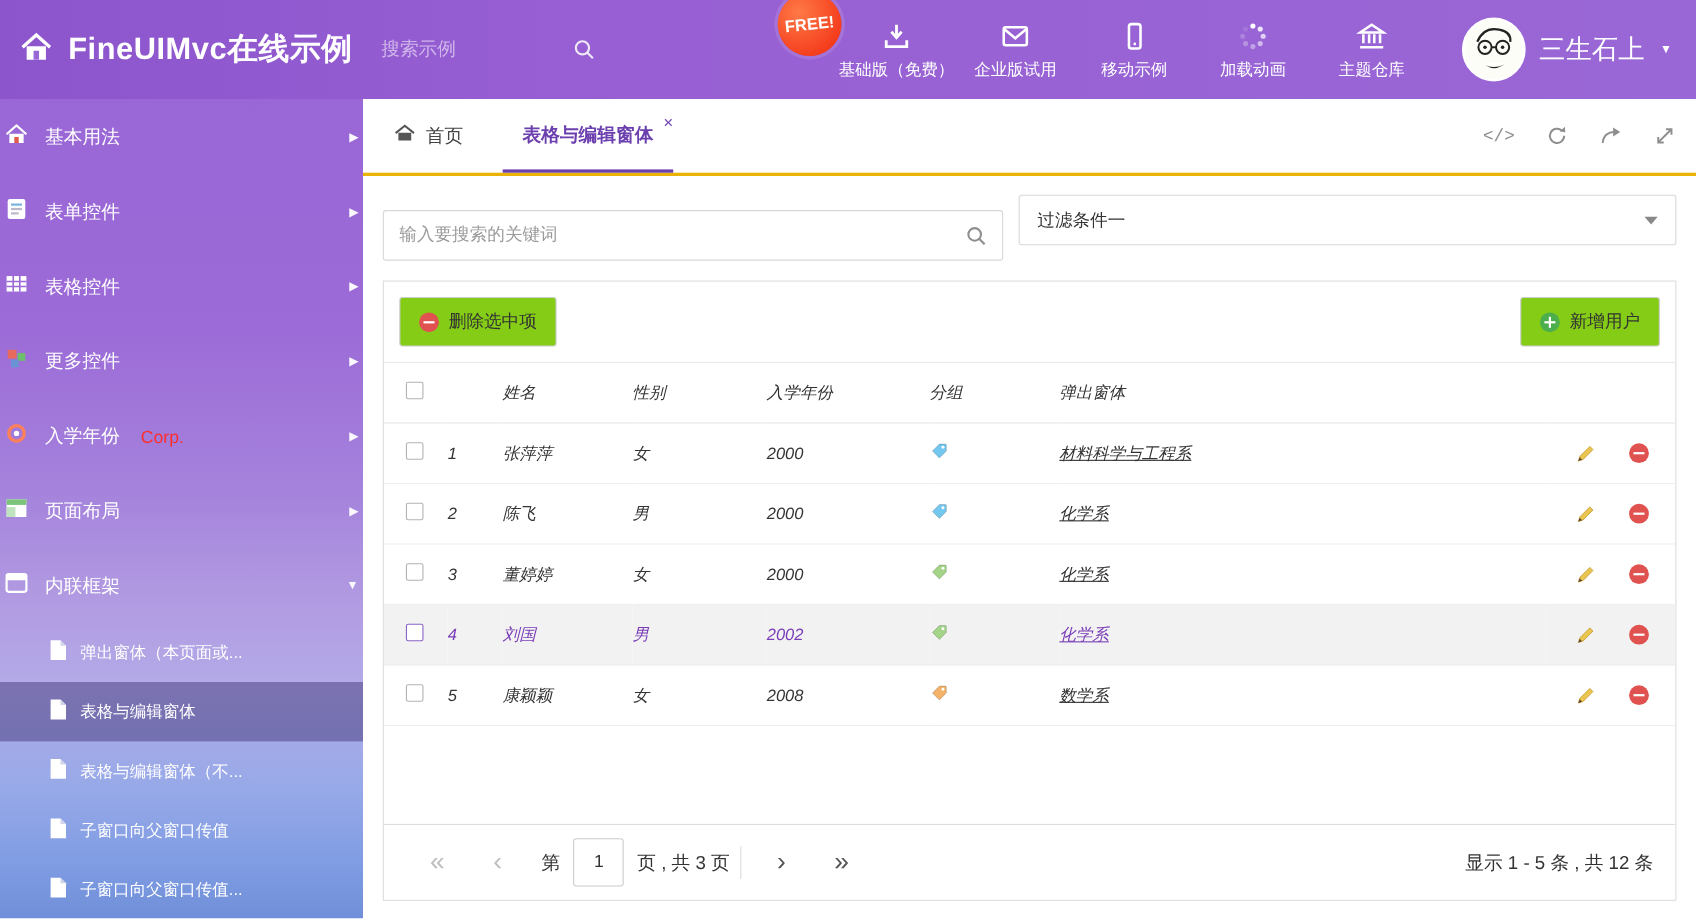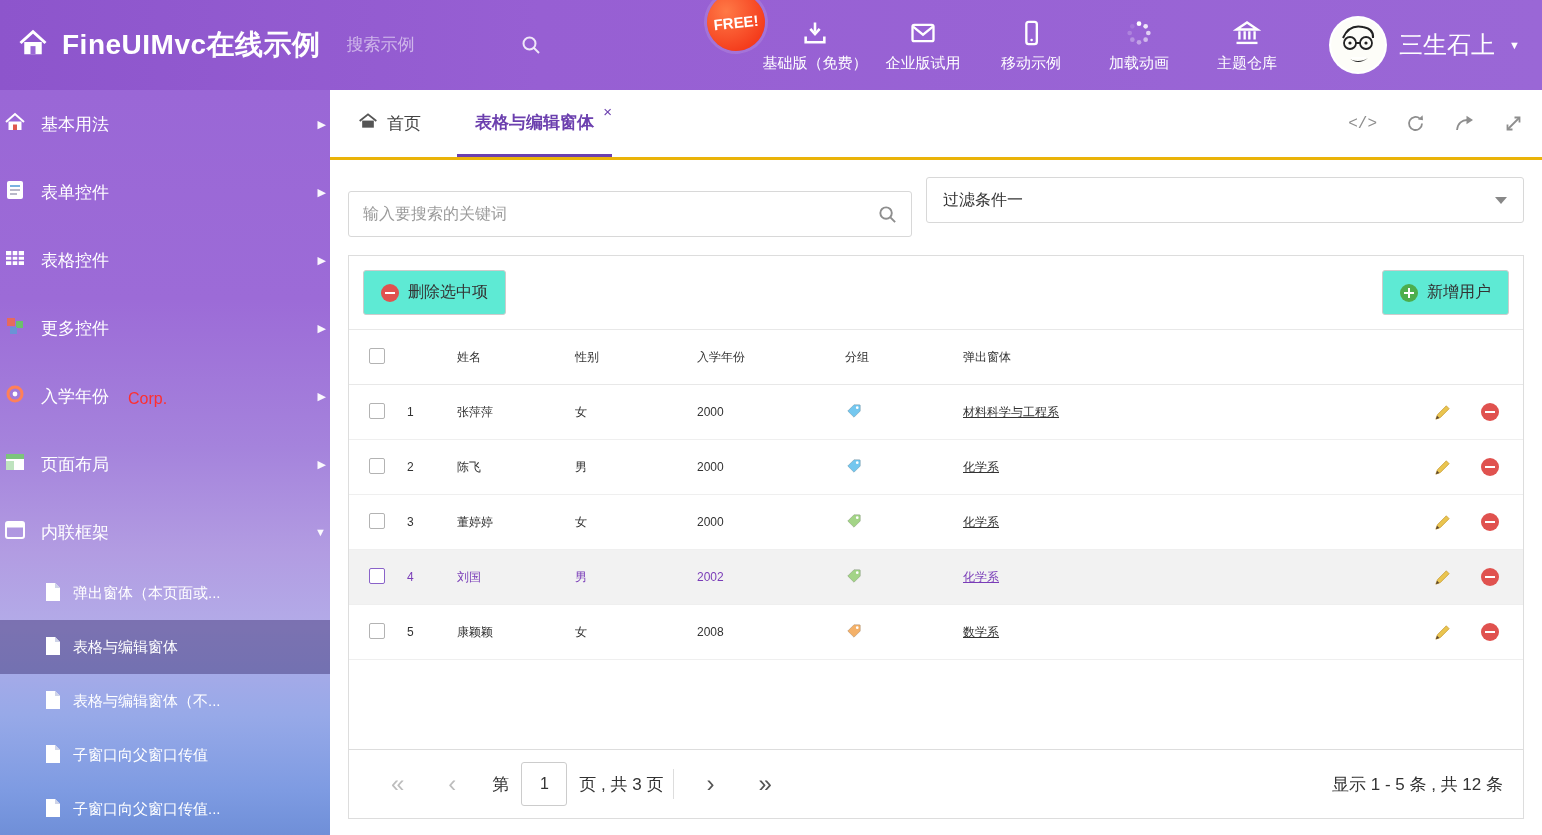--- a/index.html
+++ b/index.html
@@ -62,30 +62,30 @@
     padding:0 46px 0 14px; font-size:16px; color:#333; outline:none; font-family:inherit; }
   .search-wrap input::placeholder { color:#9b9b9b; }
   .search-wrap .mag { position:absolute; right:14px; top:13px; }
   .filter-select { flex:1; height:46px; border:1px solid #d8d8d8; border-radius:3px; display:flex;
     align-items:center; justify-content:space-between; padding:0 16px; font-size:16px; color:#333; cursor:pointer; }
   .caret-down { width:0; height:0; border-left:6px solid transparent; border-right:6px solid transparent;
     border-top:7px solid #888; }
 
   .panel { margin:8px 18px 16px 18px; border:1px solid #ddd; flex:1; display:flex; flex-direction:column; min-height:0; }
   .toolbar { display:flex; justify-content:space-between; padding:14px; flex:0 0 auto; }
-  .btn { height:45px; border:1px solid #ccc; border-radius:3px; background:#5eead4; display:flex;
+  .btn { height:45px; border:1px solid #ccc; border-radius:3px; background:#84cc16; display:flex;
     align-items:center; gap:9px; padding:0 17px; font-size:16px; color:#333; cursor:pointer; font-family:inherit; }
   .ic-minus,.ic-plus { width:18px; height:18px; border-radius:50%; position:relative; flex:0 0 auto; }
   .ic-minus { background:#e0524f; }
   .ic-plus  { background:#4cae4c; }
   .ic-minus::after { content:""; position:absolute; left:4px; top:8px; width:10px; height:2px; background:#fff; }
   .ic-plus::after  { content:""; position:absolute; left:4px; top:8px; width:10px; height:2px; background:#fff; }
   .ic-plus::before { content:""; position:absolute; left:8px; top:4px; width:2px; height:10px; background:#fff; }
 
-  table.grid { width:100%; border-collapse:collapse; font-size:12px; color:#333; table-layout:fixed; }
+  table.grid { width:100%; border-collapse:collapse; font-size:15px; color:#333; table-layout:fixed;font-style:italic; }
   .grid th { font-weight:normal; text-align:left; height:55px; border-top:1px solid #e8e8e8;
     border-bottom:1px solid #e8e8e8; color:#333; }
   .grid td { height:55px; border-bottom:1px solid #efefef; }
   .cell-cb { padding-left:20px; }
   .cb { width:16px; height:16px; border:1px solid #b3b3b3; border-radius:2px; background:#fff; display:inline-block; cursor:pointer; }
   a.major { color:#333; text-decoration:underline; cursor:pointer; }
   tr.row-selected { background:#f2f2f2; }
   tr.row-selected td, tr.row-selected a.major { color:#7a3db8; }
   tr.row-selected .cb { border-color:#8a63c9; }
   .cell-actions { text-align:right; padding-right:24px; white-space:nowrap; }

